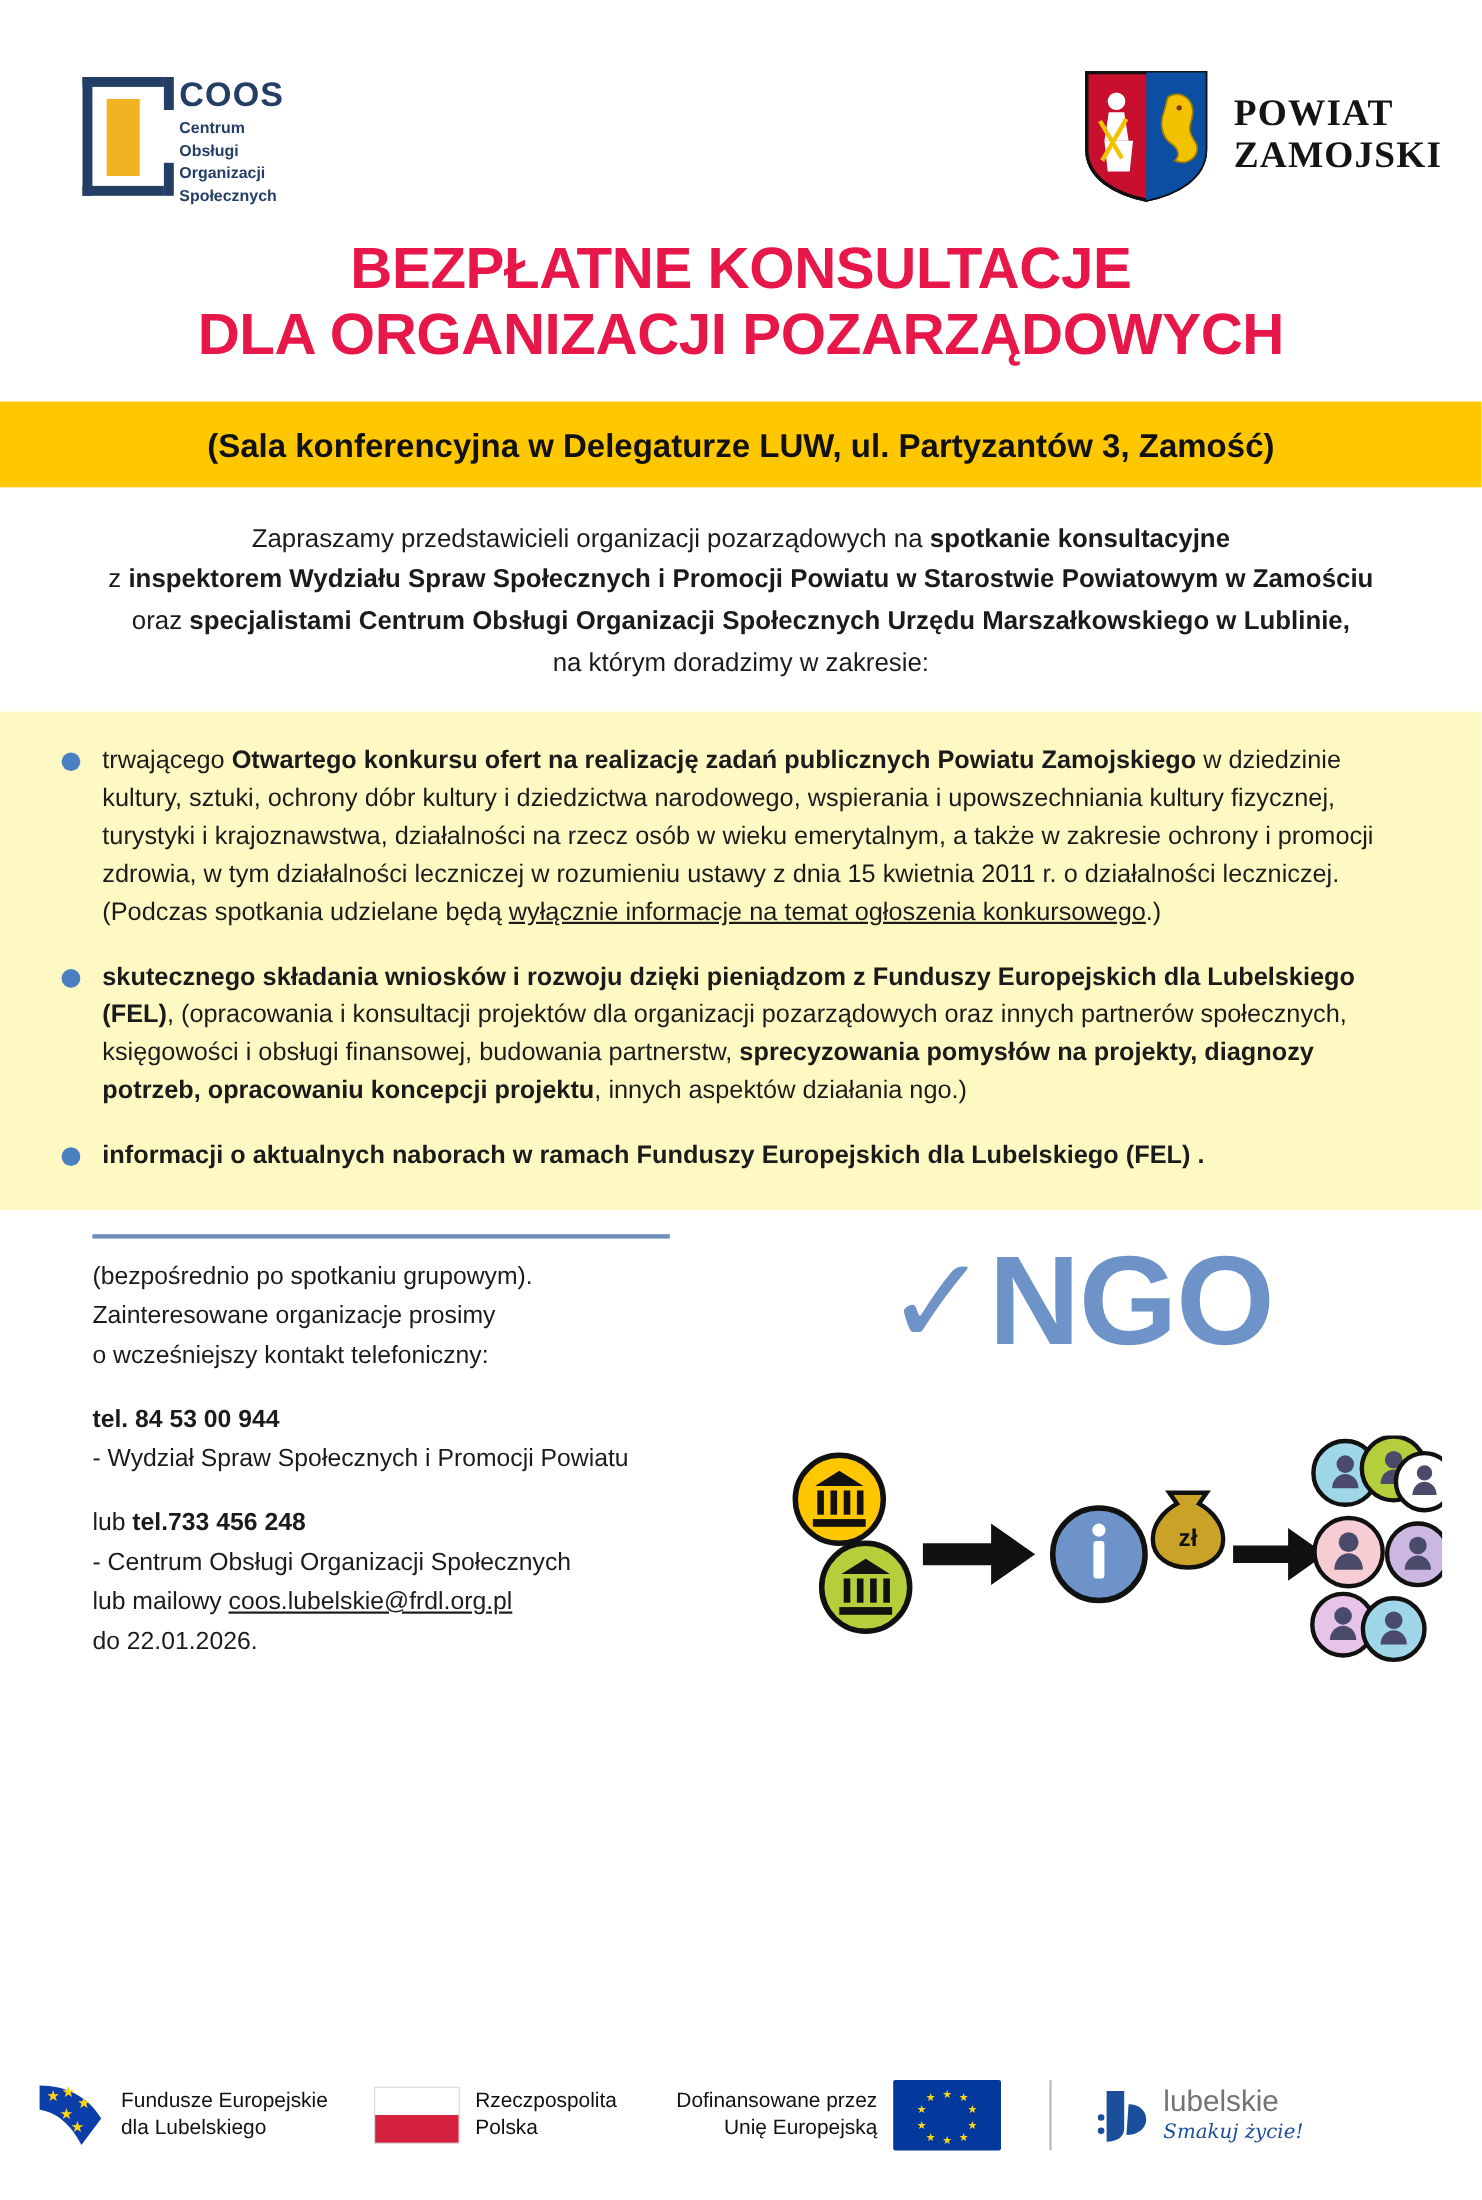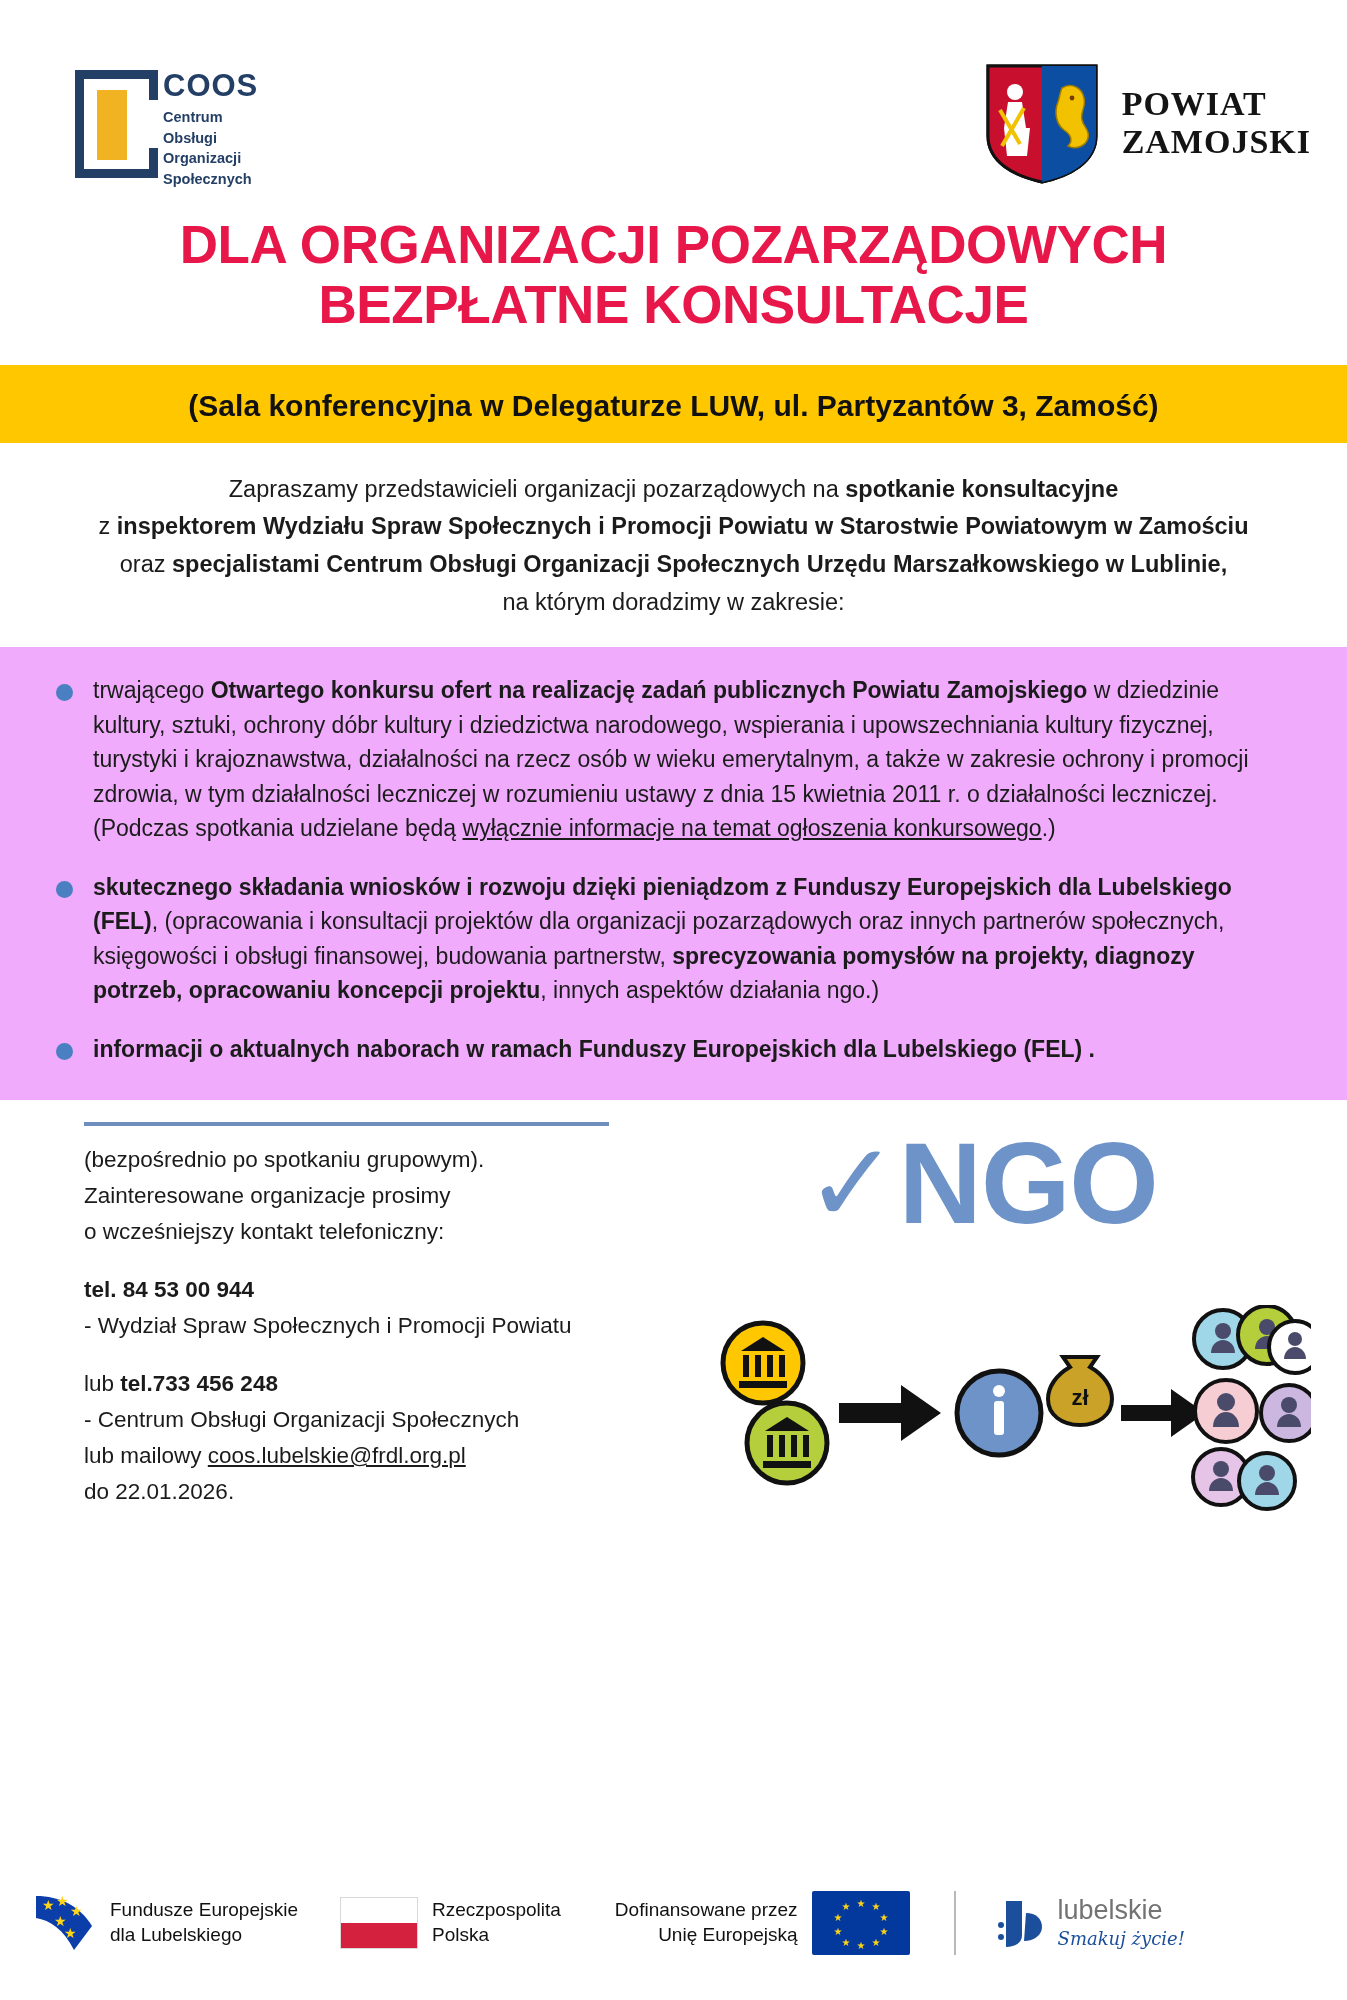--- a/index.html
+++ b/index.html
@@ -136,21 +136,21 @@
   .intro {
     text-align: center;
     padding: 28px 40px 26px;
     font-size: 23.5px;
     line-height: 1.6;
   }
   .intro b { font-weight: bold; }
 
   
   .bullets {
-    background: #f0abfc;
+    background: #fef9c3;
     padding: 26px 60px 30px 56px;
   }
   .bullet-row {
     display: flex;
     align-items: flex-start;
     gap: 20px;
     margin-bottom: 24px;
   }
   .bullet-row:last-child { margin-bottom: 4px; }
   .dot {
@@ -300,22 +300,22 @@
       </svg>
     </div>
     <div class="powiat-text">
       <div>POWIAT</div>
       <div>ZAMOJSKI</div>
     </div>
   </div>
 </div>
 
 <div class="title-block">
+  <div class="title-line">BEZPŁATNE KONSULTACJE</div>
   <div class="title-line">DLA ORGANIZACJI POZARZĄDOWYCH</div>
-  <div class="title-line">BEZPŁATNE KONSULTACJE</div>
 </div>
 
 <div class="date-band">
   <div class="date-sub">(Sala konferencyjna w Delegaturze LUW, ul. Partyzantów 3, Zamość)</div>
 </div>
 
 <div class="intro">
   <div>
     <span>Zapraszamy przedstawicieli organizacji pozarządowych na </span><b>spotkanie konsultacyjne</b>
   </div>

